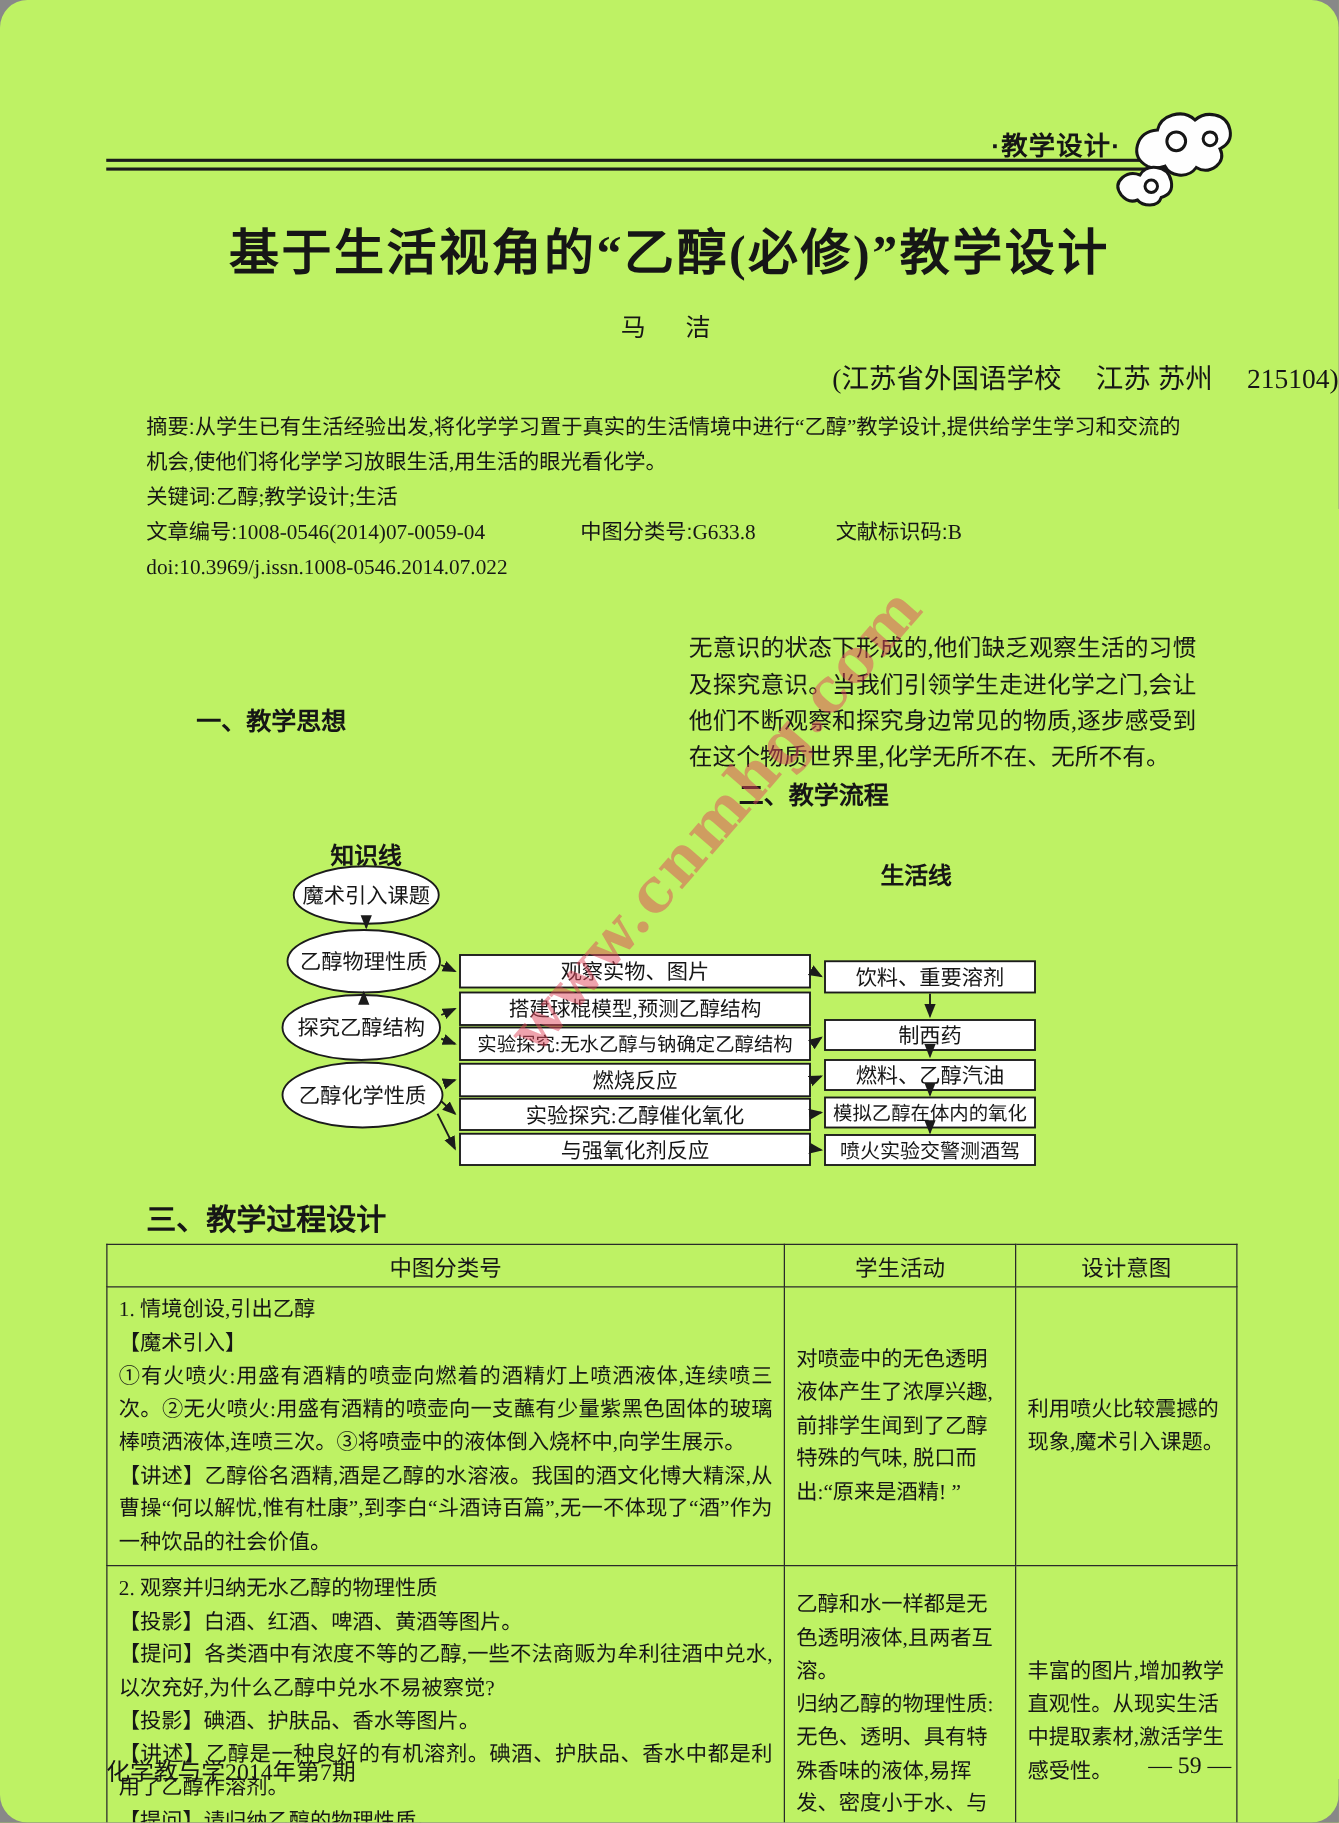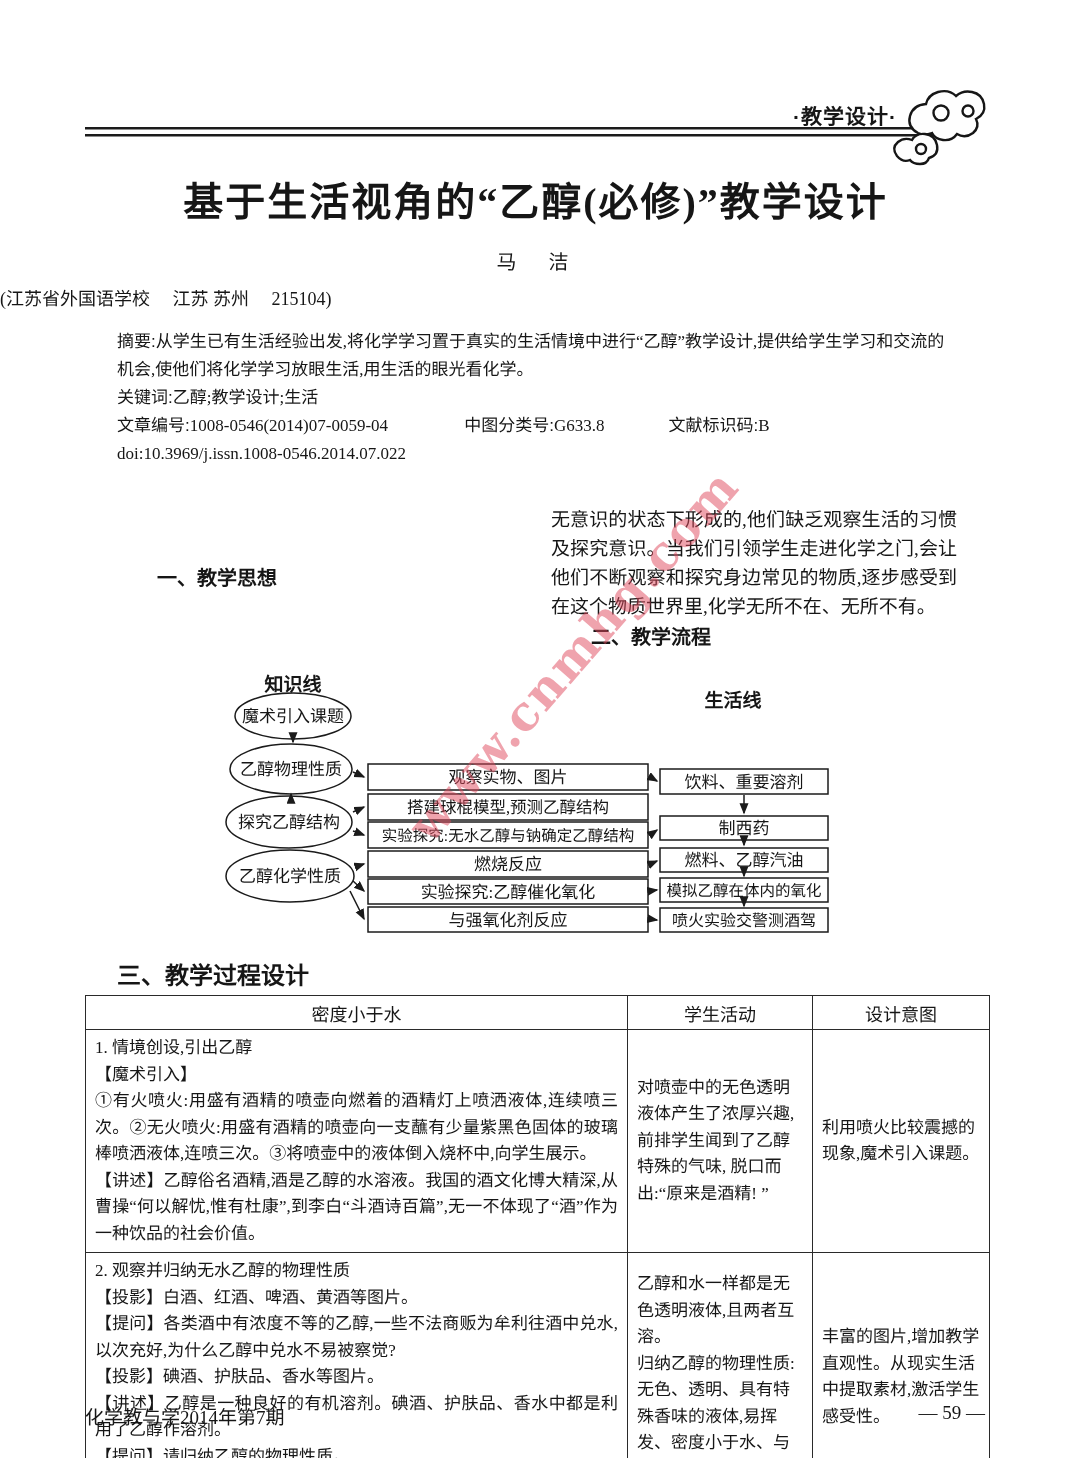--- a/index.html
+++ b/index.html
@@ -1,26 +1,26 @@
 <!DOCTYPE html>
 <html lang="zh-CN"><head>
 <meta charset="utf-8">
 <style>
   html,body{margin:0;padding:0;background:#888;}
-  .page{position:relative;width:1071px;height:1458px;background:#ffffff;margin:0 auto;
-        font-family:"Liberation Serif","DejaVu Serif",serif;color:#161616;overflow:hidden;}
+  .page{position:relative;width:1071px;height:1458px;background:#bef264;margin:0 auto;
+        font-family:"Liberation Serif","DejaVu Serif",serif;color:#161616;overflow:hidden;border-radius:22px;}
 
   .hdr-label{position:absolute;left:793px;top:100px;font-family:"Liberation Sans",sans-serif;
              font-weight:bold;font-size:21px;letter-spacing:1px;}
   .hdr-deco{position:absolute;left:0;top:0;pointer-events:none;}
 
   .title{position:absolute;left:0;right:0;top:170px;margin:0;text-align:center;
          font-family:Liberation Serif, serif;font-weight:bold;font-size:40px;letter-spacing:2px;}
   .author{position:absolute;left:0;right:0;top:246px;text-align:center;font-size:20px;letter-spacing:6px;}
-  .affil{position:absolute;left:0;right:0;top:284px;text-align:left;font-size:18px;}
+  .affil{position:absolute;left:0;right:0;top:284px;text-align:right;font-size:22px;}
 
   .meta{position:absolute;left:117px;top:328px;width:842px;font-size:17px;line-height:28px;}
   .meta p{margin:0;}
   .meta b{font-family:"Liberation Sans",sans-serif;font-weight:normal;}
   .meta .codes span.part1{display:inline-block;width:343px;}
   .meta .codes span.part2{display:inline-block;width:200px;}
 
   .cols{position:absolute;left:117px;top:505px;width:840px;display:flex;gap:28px;align-items:center;}
   .col{width:406px;font-size:19px;line-height:29px;text-align:justify;}
   .col h3{margin:0 0 3px 0;font-family:"Liberation Sans",sans-serif;font-size:20px;text-indent:2em;}
@@ -169,21 +169,21 @@
   <h3 class="s3">三、教学过程设计</h3>
 
   <table class="plan">
     <colgroup>
         <col style="width:542px">
         <col style="width:185px">
         <col style="width:177px">
       </colgroup>
     <thead>
       <tr>
-        <th>密度小于水</th>
+        <th>中图分类号</th>
         <th>学生活动</th>
         <th>设计意图</th>
       </tr>
     </thead>
     <tbody>
       <tr class="r1">
         <td class="tcell ml">1. 情境创设,引出乙醇
 【魔术引入】
 ①有火喷火:用盛有酒精的喷壶向燃着的酒精灯上喷洒液体,连续喷三次。②无火喷火:用盛有酒精的喷壶向一支蘸有少量紫黑色固体的玻璃棒喷洒液体,连喷三次。③将喷壶中的液体倒入烧杯中,向学生展示。
 【讲述】乙醇俗名酒精,酒是乙醇的水溶液。我国的酒文化博大精深,从曹操“何以解忧,惟有杜康”,到李白“斗酒诗百篇”,无一不体现了“酒”作为一种饮品的社会价值。</td>

